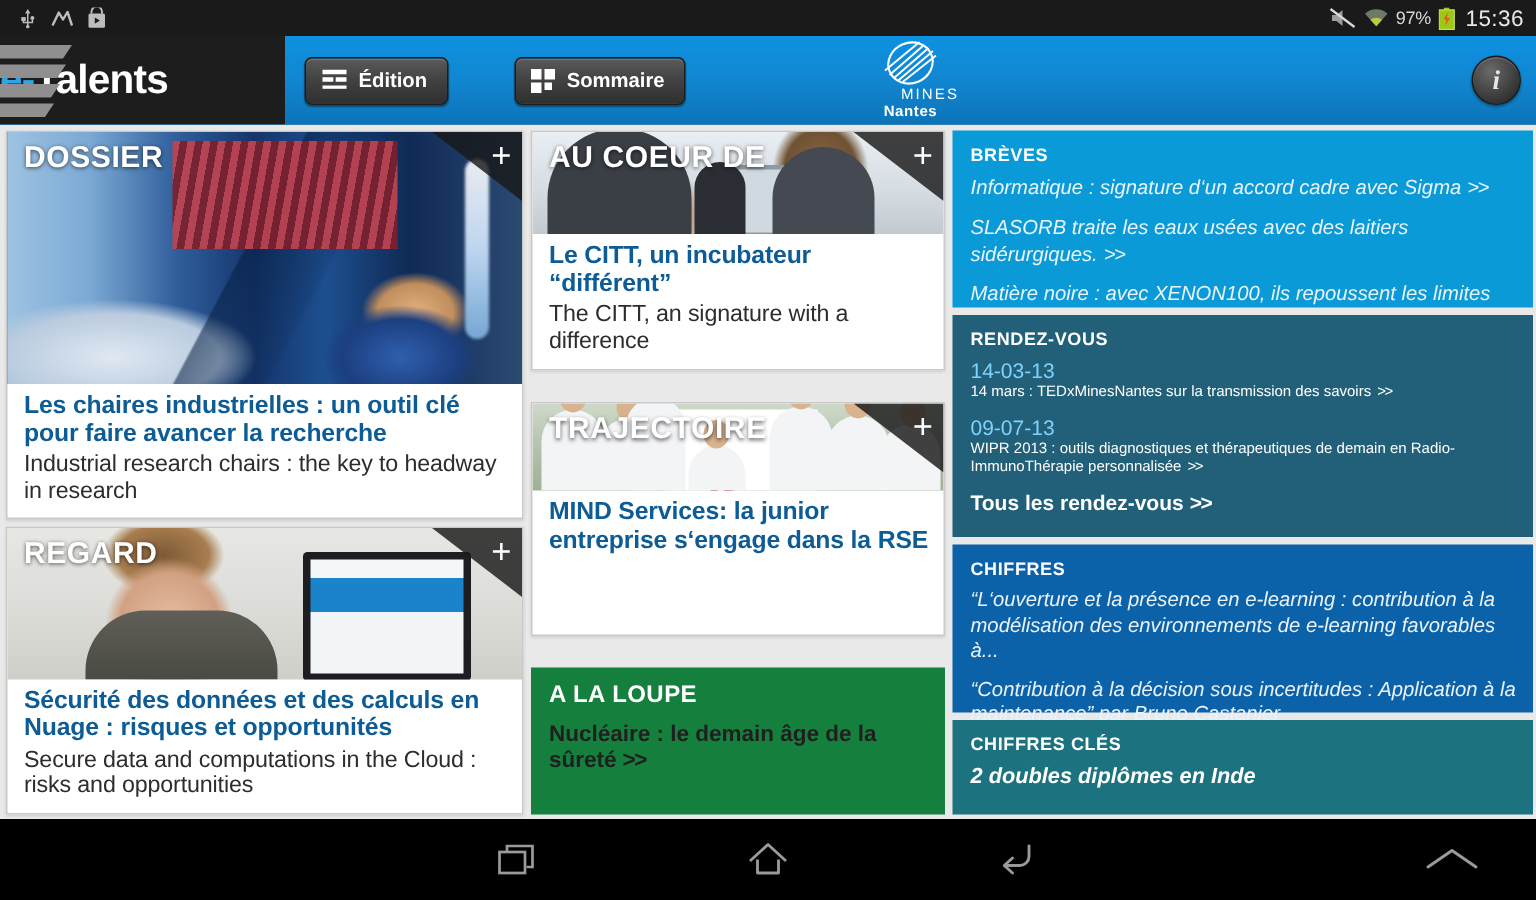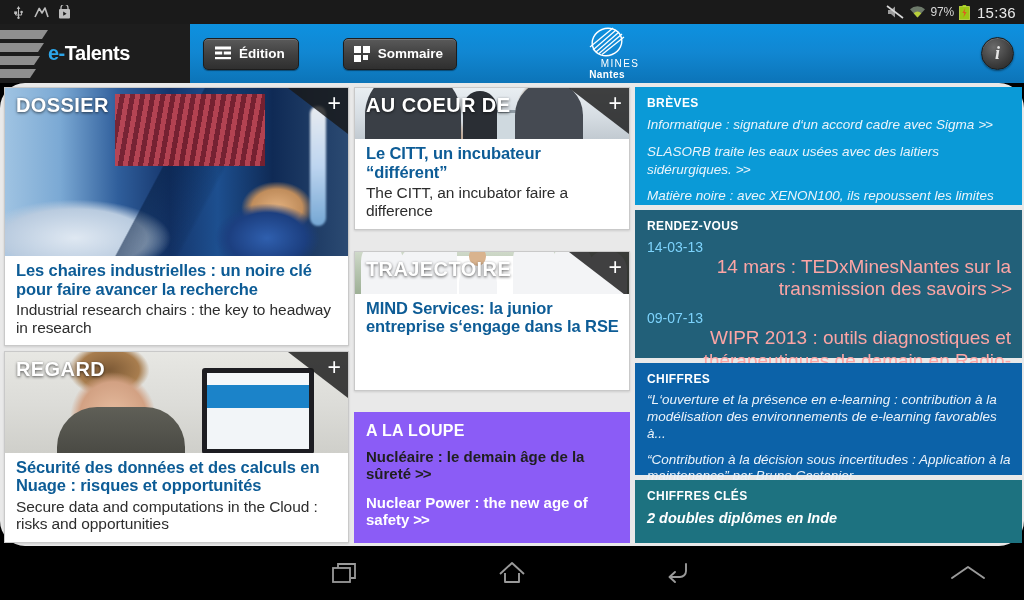--- a/index.html
+++ b/index.html
@@ -21,21 +21,21 @@
   .sb-clock { font-size:15px; color:#e8e8e8; letter-spacing:.3px; padding-left:2px; }
 
   
   .header { height:59px; width:1024px; display:flex; background:#0f8ad8;
     position:relative; overflow:hidden; }
   .header .gradient { position:absolute; inset:0;
     background:linear-gradient(180deg,#0d91e0 0%,#1187d2 48%,#0c74b8 100%); }
   .logo-zone { width:190px; height:59px; background:#1d1d1d; position:relative;
     display:flex; align-items:center; z-index:3; }
   .logo-stripes { position:absolute; left:0; top:4px; width:50px; height:52px; }
-  .logo-text { margin-left:48px; font-size:20px; font-weight:bold;
+  .logo-text { font-size:27px; font-weight:bold;
     color:#ffffff; letter-spacing:-.5px; font-family:"Liberation Sans", sans-serif; }
   .logo-text .e { color:#2da5e8; }
 
   .header-body { flex:1; position:relative; z-index:2; display:flex;
     align-items:center; }
   .hbtn { height:32px; display:flex; align-items:center; gap:7px;
     padding:0 13px 0 10px; margin-left:13px;
     background:linear-gradient(180deg,#5a5a5a 0%,#414141 50%,#2f2f2f 100%);
     border:1px solid #1d1d1d; border-radius:5px;
     color:#ffffff; font-size:13.5px; font-weight:bold;
@@ -54,21 +54,21 @@
     background:radial-gradient(circle at 38% 30%,#6a6a6a 0%,#3c3c3c 60%,#232323 100%);
     border:1px solid #1b1b1b;
     display:flex; align-items:center; justify-content:center;
     color:#e6e6e6; font-size:18px; font-style:italic; font-weight:bold;
     font-family:"Liberation Serif", serif;
     box-shadow:0 1px 2px rgba(0,0,0,.45), inset 0 1px 0 rgba(255,255,255,.16);
     cursor:pointer; z-index:4; }
 
   
   .content { width:1024px; height:463px; background:#e9e9e9;
-    display:flex; padding:4px 2px 3px 4px; gap:5px;border-radius:25px; }
+    display:flex; padding:4px 2px 3px 4px; gap:5px; }
   .col { display:flex; flex-direction:column; gap:5px; }
   .col-a { width:345px; }
   .col-b { width:276px;gap:21px; }
   .col-c { flex:1; }
 
   .card { background:#ffffff; border:1px solid #c9c9c9;
     box-shadow:0 1px 2px rgba(0,0,0,.12); overflow:hidden;
     display:flex; flex-direction:column; cursor:pointer; }
 
   .photo { position:relative; overflow:hidden; }
@@ -141,37 +141,37 @@
   .ph-traj .board { position:absolute; left:88px; top:4px; width:102px; height:96px;
     background:linear-gradient(135deg,#ffffff 60%,#f0e8ea 100%); }
   .ph-traj .board b { position:absolute; left:24px; top:34px; font-size:30px;
     color:#9e1b32; font-weight:bold; font-style:italic;
     font-family:"Liberation Serif", serif; }
   .ph-traj .s { position:absolute; bottom:0; background:#f3f4f6;
     border-radius:22px 22px 0 0; }
   .ph-traj .h { position:absolute; border-radius:50%; background:#d9b38e; }
 
   
-  .loupe { background:#8b5cf6; color:#ffffff; padding:10px 24px 14px 12px;
+  .loupe { background:#15803d; color:#ffffff; padding:10px 24px 14px 12px;
     flex:1; cursor:pointer; }
   .loupe h3 { font-size:16px; font-weight:bold; letter-spacing:.3px; margin-bottom:9px; }
   .loupe .l1 { color:#1f1f1f; font-size:15px; font-weight:bold; line-height:1.12;
     margin-bottom:13px; }
   .loupe .l2 { color:#ffffff; font-size:15px; font-weight:bold; line-height:1.12; }
   .ar { letter-spacing:-1px; padding-left:4px; }
 
   
   .blk { padding:9px 11px 11px 12px; color:#ffffff; cursor:pointer; }
   .blk h3 { font-size:12px; font-weight:bold; letter-spacing:.4px; margin-bottom:6px; }
   .blk .ln { font-size:13.5px; line-height:1.32; color:#eaf4fb; margin-bottom:4px;font-style:italic; }
   .b-breves { background:#0a9ad7; height:118px; overflow:hidden; }
   .b-breves .ln { margin-bottom:9px; }
   .b-rdv { background:#226079; height:148px; }
   .b-rdv .date { font-size:14px; color:#7dd3fc; line-height:1.2; }
-  .b-rdv .desc { font-size:19px; color:#fca5a5; line-height:1.2; margin-bottom:9px;text-align:right; }
+  .b-rdv .desc { font-size:10px; color:#ffffff; line-height:1.2; margin-bottom:9px; }
   .b-rdv .all { font-size:14px; font-weight:bold; color:#ffffff; margin-top:4px; }
   .b-kiosque { background:#0c62a8; height:112px; }
   .b-kiosque .ln { font-size:13.5px; line-height:1.25; margin-bottom:9px; color:#eaf2fa; }
   .b-chiffres { background:#1d7280; flex:1; }
   .b-chiffres .ln { font-size:14.5px; font-weight:bold; color:#ffffff; }
 
   
   .navbar { width:1024px; height:54px; background:#000000; position:relative;
     display:flex; align-items:center; justify-content:center; gap:120px; }
   .navbar .nb { width:46px; height:46px; display:flex; align-items:center;
@@ -282,21 +282,21 @@
     <div class="card">
       <div class="photo ph-dossier">
         <div class="lamp"></div>
         <div class="kicker">DOSSIER</div>
         <div class="corner">
           <div class="tri"></div>
           <div class="plus">+</div>
         </div>
       </div>
       <div class="txt">
-        <div class="t-fr">Les chaires industrielles : un noire clé pour faire avancer la recherche</div>
+        <div class="t-fr">Les chaires industrielles : un outil clé pour faire avancer la recherche</div>
         <div class="t-en">Industrial research chairs : the key to headway in research</div>
       </div>
     </div>
 
     <div class="card">
       <div class="photo ph-regard">
         <div class="mon">
             <i></i>
           </div>
         <div class="body"></div>
@@ -323,21 +323,21 @@
         <div class="p3"></div>
         <div class="p2"></div>
         <div class="kicker">AU COEUR DE</div>
         <div class="corner">
           <div class="tri"></div>
           <div class="plus">+</div>
         </div>
       </div>
       <div class="txt">
         <div class="t-fr">Le CITT, un incubateur “différent”</div>
-        <div class="t-en">The CITT,  an incubator faire a difference</div>
+        <div class="t-en">The CITT,  an signature with a difference</div>
       </div>
     </div>
 
     <div class="card">
       <div class="photo ph-traj">
         <div class="board">
             <b>Je</b>
           </div>
         <div class="s" style="left:6px;width:42px;height:54px"></div>
         <div class="h" style="left:18px;bottom:52px;width:18px;height:20px"></div>
@@ -362,23 +362,20 @@
       <div class="txt" style="padding-bottom:54px">
         <div class="t-fr">MIND Services: la junior entreprise s‘engage dans la RSE</div>
       </div>
     </div>
 
     <div class="loupe">
       <h3>A LA LOUPE</h3>
       <div class="l1">
         <span>Nucléaire : le demain âge de la sûreté</span><span class="ar">&gt;&gt;</span>
       </div>
-      <div class="l2">
-        <span>Nuclear Power : the new age of safety</span><span class="ar">&gt;&gt;</span>
-      </div>
     </div>
 
   </div>
 
   <div class="col col-c">
 
     <div class="blk b-breves">
       <h3>BRÈVES</h3>
       <div class="ln">
         <span>Informatique : signature d‘un accord cadre avec Sigma</span><span class="ar">&gt;&gt;</span>

